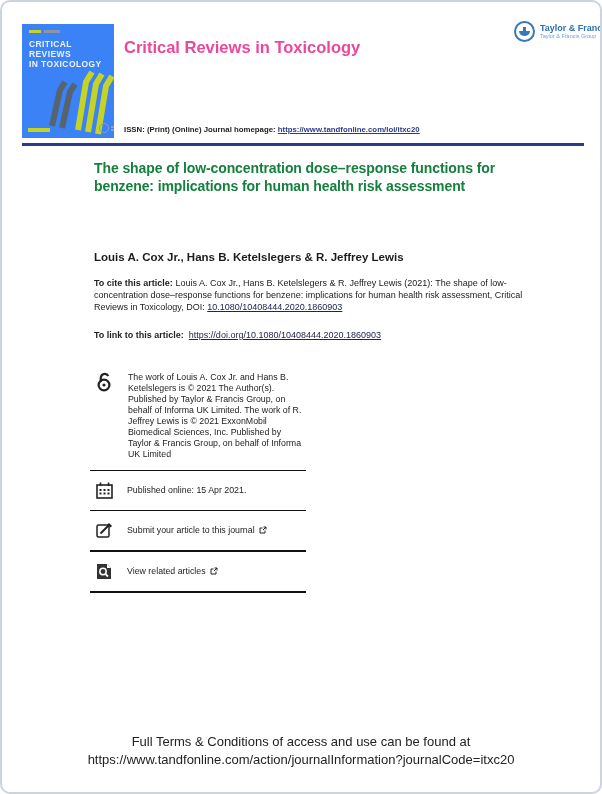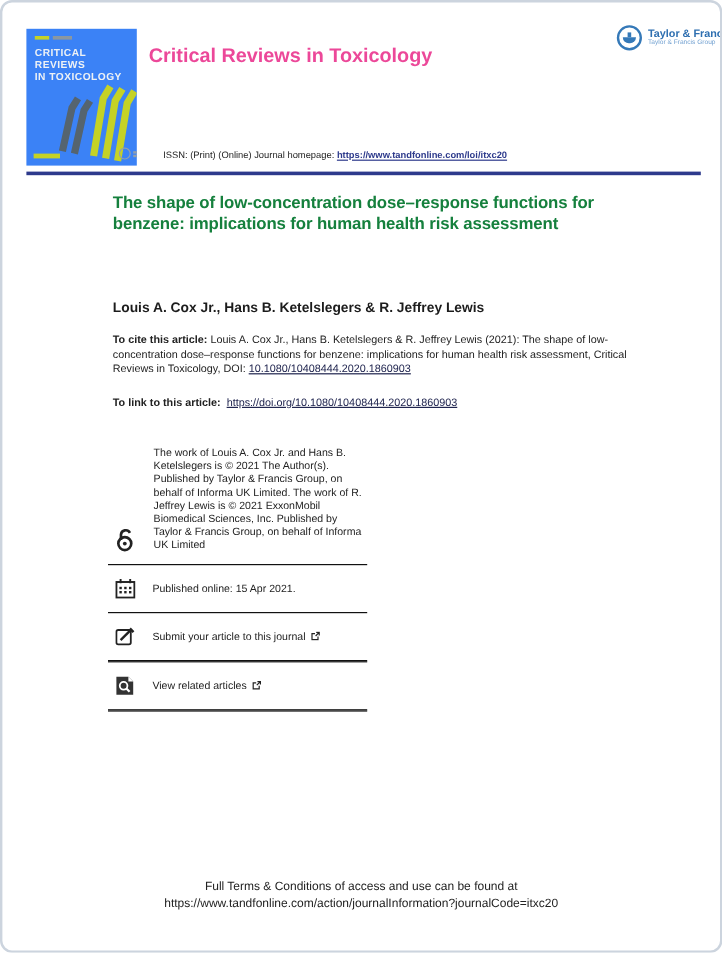--- a/index.html
+++ b/index.html
@@ -39,48 +39,48 @@
   .tf-circle {
     width:21px; height:21px; border-radius:50%; border:2px solid #3579b8;
     position:relative; background:#fff; flex:0 0 auto;
   }
   .tf-boat { position:absolute; left:3px; top:8px; width:11px; height:5px; background:#3579b8; border-radius:0 0 6px 6px; }
   .tf-mast { position:absolute; left:7px; top:4px; width:3px; height:4px; background:#3579b8; }
   .tf-words { display:flex; flex-direction:column; margin-top:2px; }
   .tf-name { font-size:9px; font-weight:700; color:#2e6fb0; white-space:nowrap; }
   .tf-group { font-size:5.5px; color:#6f9fd0; white-space:nowrap; }
   .issn-line { position:absolute; left:122px; top:123px; font-size:7.8px; white-space:nowrap; }
-  .issn-label { font-weight:400; color:#222;margin-left:12px; }
+  .issn-label { font-weight:700; color:#222; }
   a.navy { color:#2d3a8c; text-decoration:underline; font-weight:700; }
   .header-rule { position:absolute; left:20px; top:141px; width:562px; height:3px; background:#2d3a8c; }
 
   
   .article-title {
     position:absolute; left:92px; top:157px; width:404px;
     font-size:14px; font-weight:700; line-height:1.3; color:#15803d; letter-spacing:-.1px;
   }
   .authors { position:absolute; left:92px; top:249px; font-size:11.5px; font-weight:700; color:#1c1c1c; }
   .cite-block { position:absolute; left:92px; top:276px; width:438px; font-size:9px; line-height:1.32; color:#222; }
   .bold { font-weight:700; }
   a.doilink { color:#20254f; text-decoration:underline; }
   .link-line { position:absolute; left:92px; top:328px; font-size:9px; color:#222; }
 
   
   .info-col { position:absolute; left:88px; top:368px; width:216px; }
-  .license-row { display:flex; gap:14px; padding:2px 0 10px 4px;align-items:flex-end; }
+  .license-row { display:flex; gap:14px; padding:2px 0 10px 4px; }
   .license-text { width:182px; font-size:8.8px; line-height:1.25; color:#222; }
   .sep { border-top:1.5px solid #111; width:100%; }
   .info-row { display:flex; align-items:center; gap:13px; padding:11px 0 11px 4px; }
   .info-label { font-size:8.8px; color:#222; display:flex; align-items:center; gap:4px; }
   .icon-box { width:20px; display:flex; justify-content:center; flex:0 0 auto; }
   .cm-wrap { display:flex; flex-direction:column; align-items:center; }
   .cm-brand { font-size:4.5px; color:#777; margin-top:1px; }
 
   
-  .footer { position:absolute; left:0; top:731px; width:100%; text-align:center; font-size:10px; line-height:1.35; color:#222; }
+  .footer { position:absolute; left:0; top:731px; width:100%; text-align:center; font-size:13px; line-height:1.35; color:#222; }
 </style>
 </head>
 <body>
 
 <div class="page">
 
   <div class="cover">
     <div class="cover-topbars">
       <div class="cover-topbar-y"></div>
         <div class="cover-topbar-g"></div>

